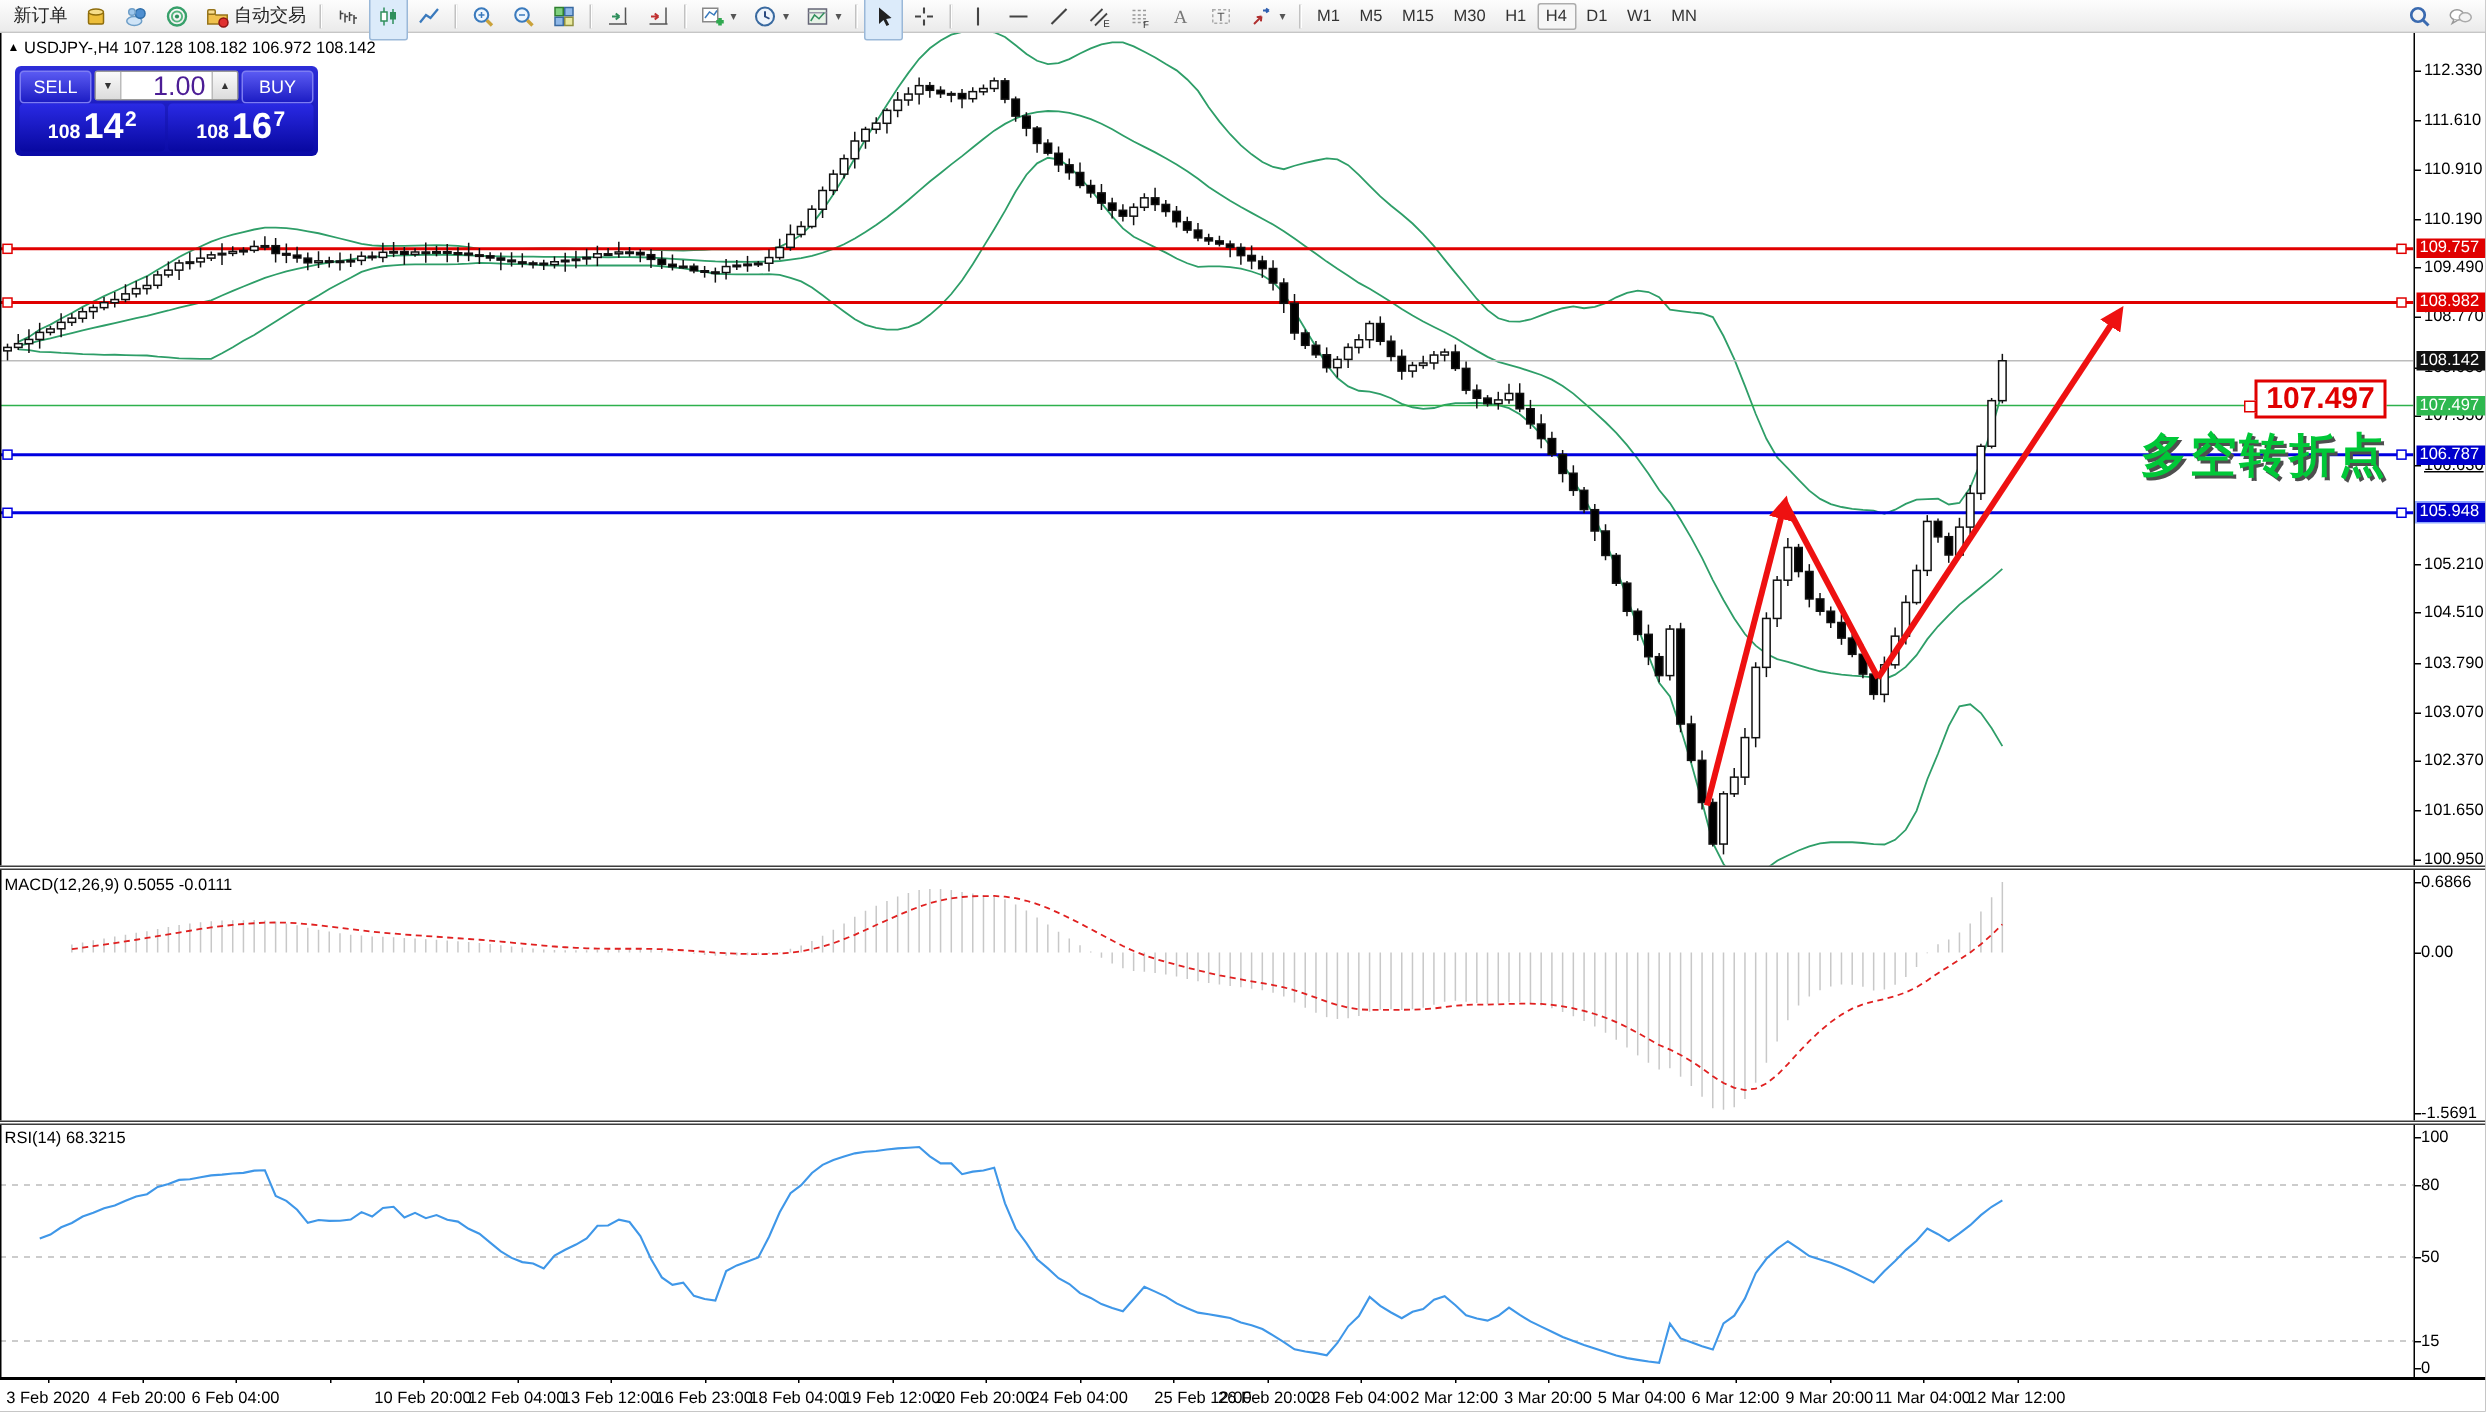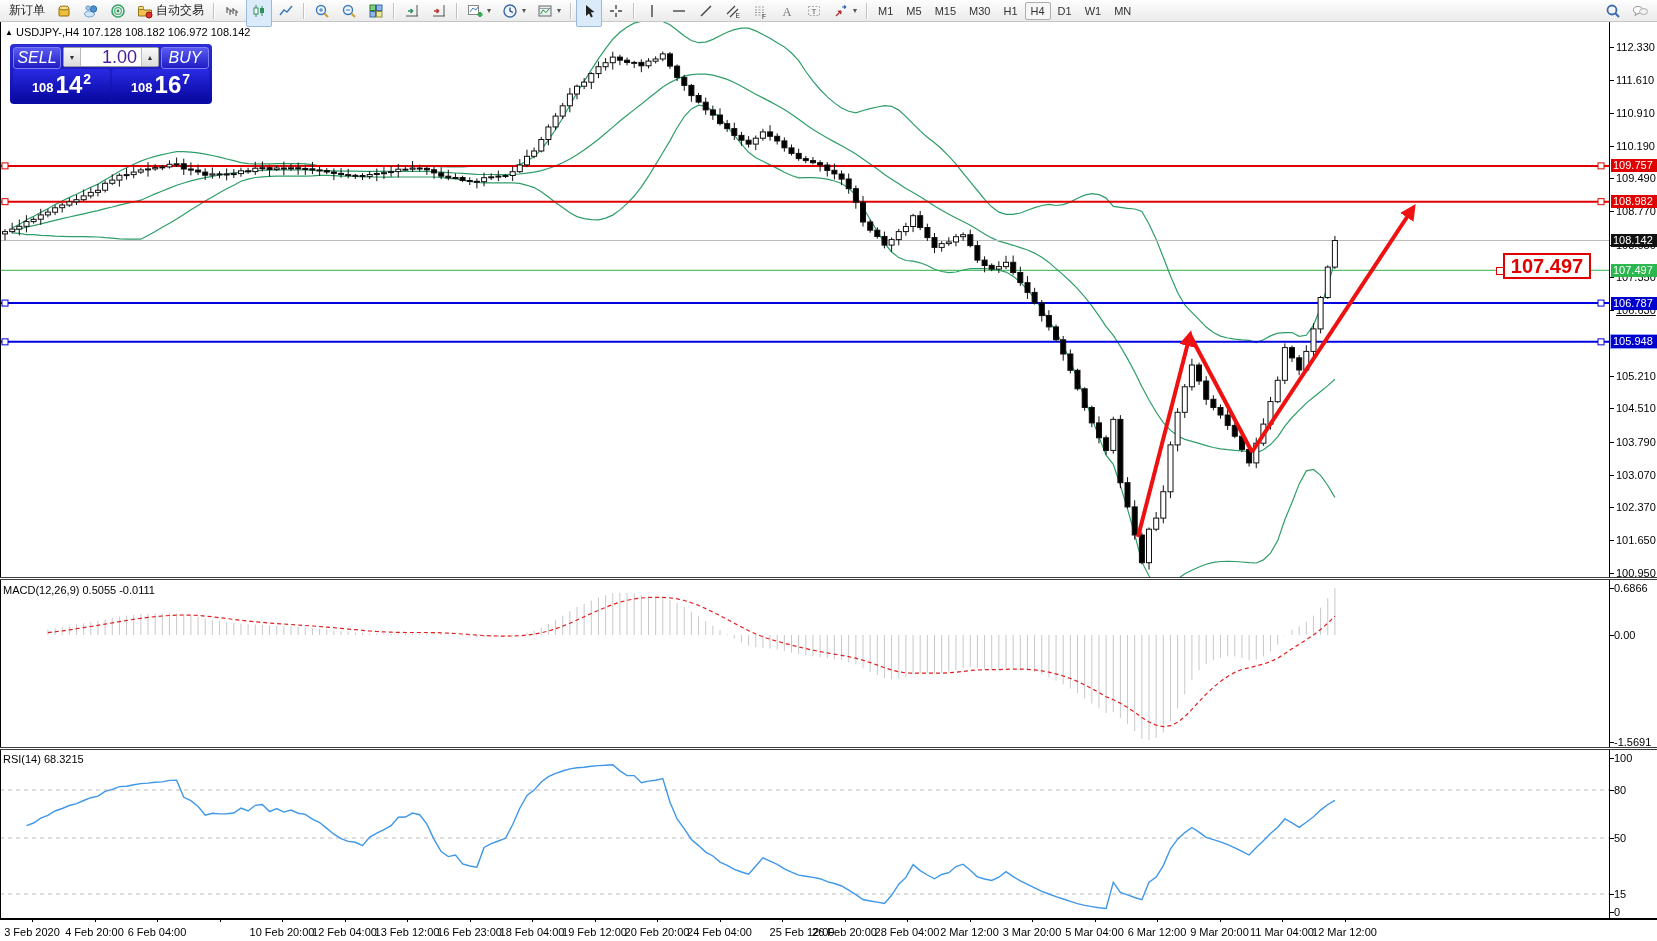--- a/index.html
+++ b/index.html
@@ -35,22 +35,22 @@
   .badge{position:absolute;left:1611px;width:46px;height:13px;color:#fff;font-size:11px;line-height:13px;
          padding-left:2px;box-sizing:border-box;white-space:nowrap;}
   .badge.sel{outline:1px solid #8fa8ff;}
   .tlbl{position:absolute;top:926px;width:90px;margin-left:-45px;text-align:center;font-size:11px;color:#000;white-space:nowrap;}
   .ttick{position:absolute;top:918px;width:1px;height:4px;background:#000;}
   
   .tpanel{position:absolute;left:10px;top:44px;width:202px;height:60px;box-sizing:border-box;
           background:linear-gradient(#2d2dd8,#0a0aa6);border-radius:4px;padding:3px;
           display:flex;flex-direction:column;gap:2px;}
   .trow1{display:flex;height:20px;gap:2px;}
-  .tradebtn{width:46px;height:20px;border:1px solid #7d7df2;border-radius:3px;color:#fff;font-size:16px;
-            background:linear-gradient(#5a5af2,#1d1dc4);display:flex;align-items:center;justify-content:center;font-style:italic;}
+  .tradebtn{width:46px;height:20px;border:1px solid #7d7df2;border-radius:3px;color:#fff;font-size:12px;
+            background:linear-gradient(#5a5af2,#1d1dc4);display:flex;align-items:center;justify-content:center;}
   .vol{flex:1;display:flex;background:#fff;border:1px solid #9a9a9a;border-radius:2px;overflow:hidden;}
   .volbtn{width:17px;background:linear-gradient(#fafafa,#dcdcdc);border:0;font-size:7px;color:#333;
           display:flex;align-items:center;justify-content:center;}
   .volbtn.l{border-right:1px solid #bbb;}
   .volbtn.r{border-left:1px solid #bbb;}
   .volval{flex:1;font-size:18px;color:#4c1d95;display:flex;align-items:center;justify-content:flex-end;padding-right:4px;}
   .trow2{display:flex;flex:1;gap:2px;}
   .pricecell{flex:1;border-radius:3px;background:linear-gradient(#2a2ae4,#0808a0);color:#fff;
              display:flex;align-items:flex-end;justify-content:center;padding-bottom:2px;}
   .psmall{font-size:13px;font-weight:bold;margin:0 2px 4px 0;}
@@ -894,20 +894,21 @@
         <span class="psmall">108</span>
           <span class="pbig">16</span>
           <span class="psup">7</span>
       </div>
     </div>
   </div>
 
   <div class="panelbl" style="top:584px">MACD(12,26,9) 0.5055 -0.0111</div>
   <div class="panelbl" style="top:753px">RSI(14) 68.3215</div>
 
+  <div class="cn-note" style="color: rgb(0, 200, 56);">多空转折点</div>
   <div class="callout">107.497</div>
   <div class="callout-anchor"></div>
 
   <div class="ovl" id="overlay">
       <div class="ptick" style="left: 1610px; top: 47px;"></div>
       <div class="plbl" style="left: 1616px; top: 41px;">112.330</div>
       <div class="ptick" style="left: 1610px; top: 80.264px;"></div>
       <div class="plbl" style="left: 1616px; top: 74.264px;">111.610</div>
       <div class="ptick" style="left: 1610px; top: 112.604px;"></div>
       <div class="plbl" style="left: 1616px; top: 106.604px;">110.910</div>

